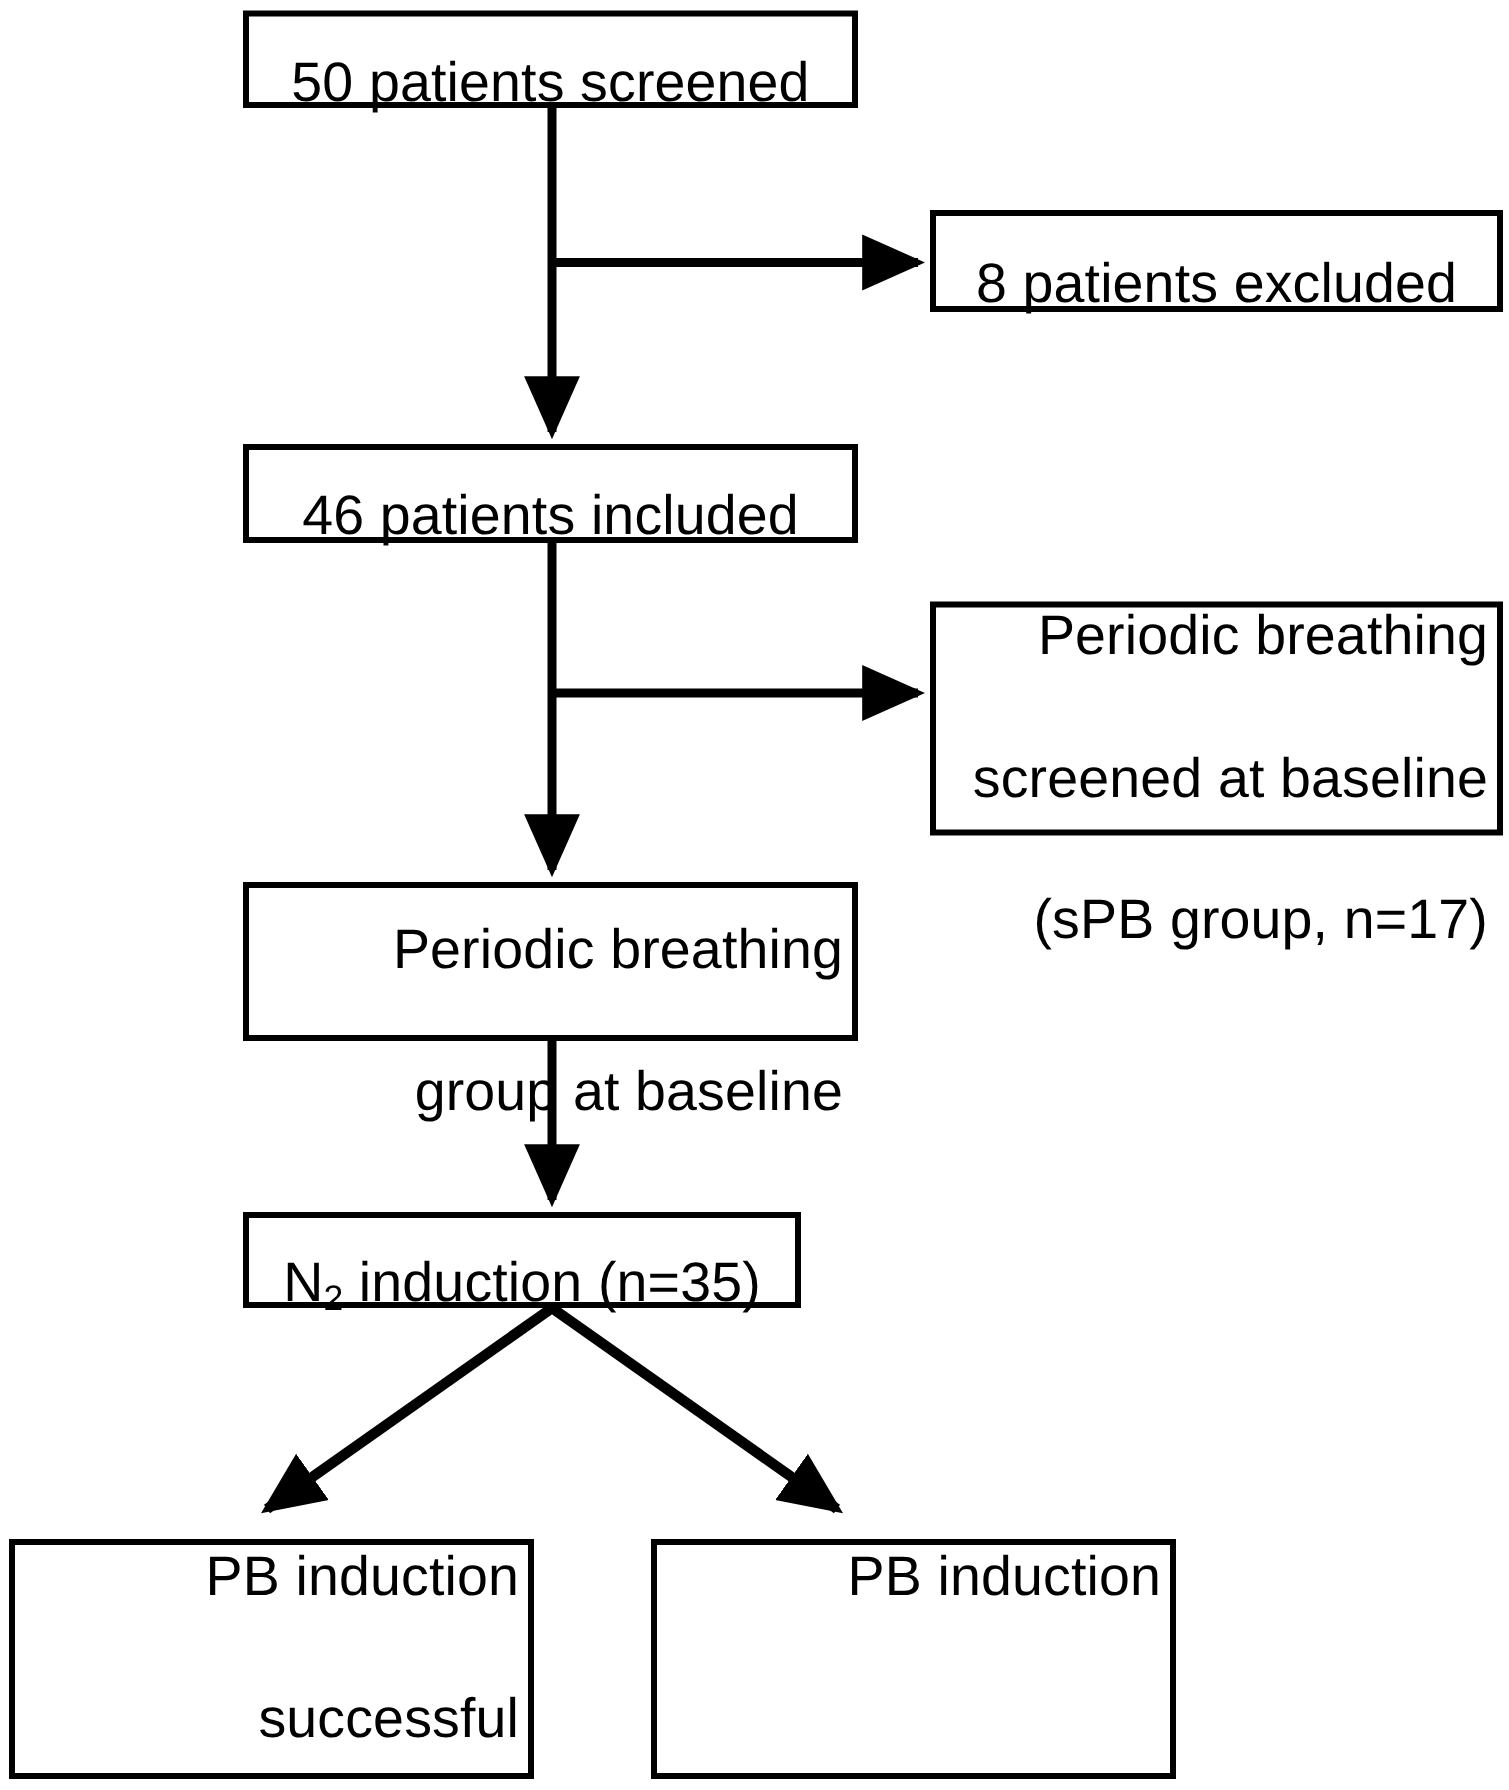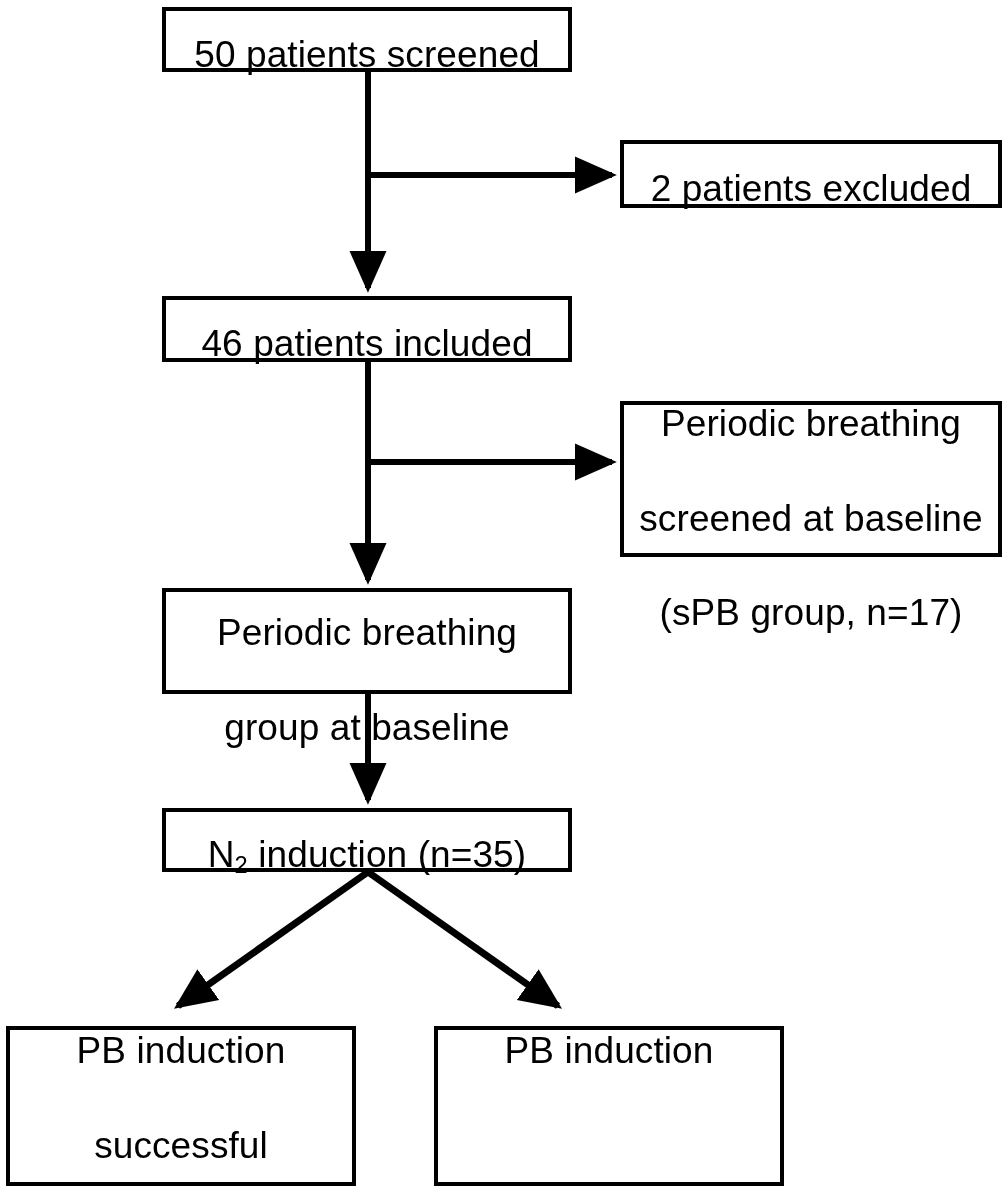--- a/index.html
+++ b/index.html
@@ -36,20 +36,21 @@
   }
   .node .node-text {
     display: block;
     width: 100%;
     padding: 0 6px;
     white-space: pre-line;
     margin-top: 31px;
   }
   .node-tall .node-text {
     line-height: 1.28;
+    text-align: right;
   }
   sub {
     font-size: 0.64em;
     line-height: 0;
     vertical-align: baseline;
     position: relative;
     bottom: -0.26em;
   }
   
   #connectors {
@@ -59,21 +60,21 @@
     width: 1006px;
     height: 1193px;
     pointer-events: none;
   }
   
   #node-screened      { left: 162px; top: 7px;    width: 410px; height: 65px; }
   #node-excluded      { left: 620px; top: 140px;  width: 382px; height: 68px; }
   #node-included      { left: 162px; top: 296px;  width: 410px; height: 66px; }
   #node-pb-present    { left: 620px; top: 401px;  width: 382px; height: 156px; }
   #node-pb-absent     { left: 162px; top: 588px;  width: 410px; height: 106px; }
-  #node-n2-induction  { left: 162px; top: 808px;  width: 410px; height: 64px; }
+  #node-n2-induction  { left: 162px; top: 808px;  width: 372px; height: 64px; }
   #node-ipb           { left: 6px;   top: 1026px; width: 350px; height: 160px; }
   #node-npb           { left: 434px; top: 1026px; width: 350px; height: 160px; }
 </style>
 </head>
 <body>
 
 <div id="flow-root">
 
   <svg id="connectors" viewBox="0 0 1006 1193" width="1006" height="1193" xmlns="http://www.w3.org/2000/svg" aria-hidden="true">
     <defs>
@@ -112,21 +113,21 @@
     <g>
       <line x1="368" y1="872" x2="558" y2="1006" stroke="#000000" stroke-width="7" marker-end="url(#arrowhead-thick)"></line>
     </g>
   </svg>
 
   <div class="node" id="node-screened">
     <span class="node-text">50 patients screened</span>
   </div>
 
   <div class="node" id="node-excluded">
-    <span class="node-text">2 patients excluded</span>
+    <span class="node-text">8 patients excluded</span>
   </div>
 
   <div class="node" id="node-included">
     <span class="node-text">46 patients included</span>
   </div>
 
   <div class="node node-tall" id="node-pb-present">
     <span class="node-text">
       <span>Periodic breathing</span><br>
       <span>screened at baseline</span><br>

